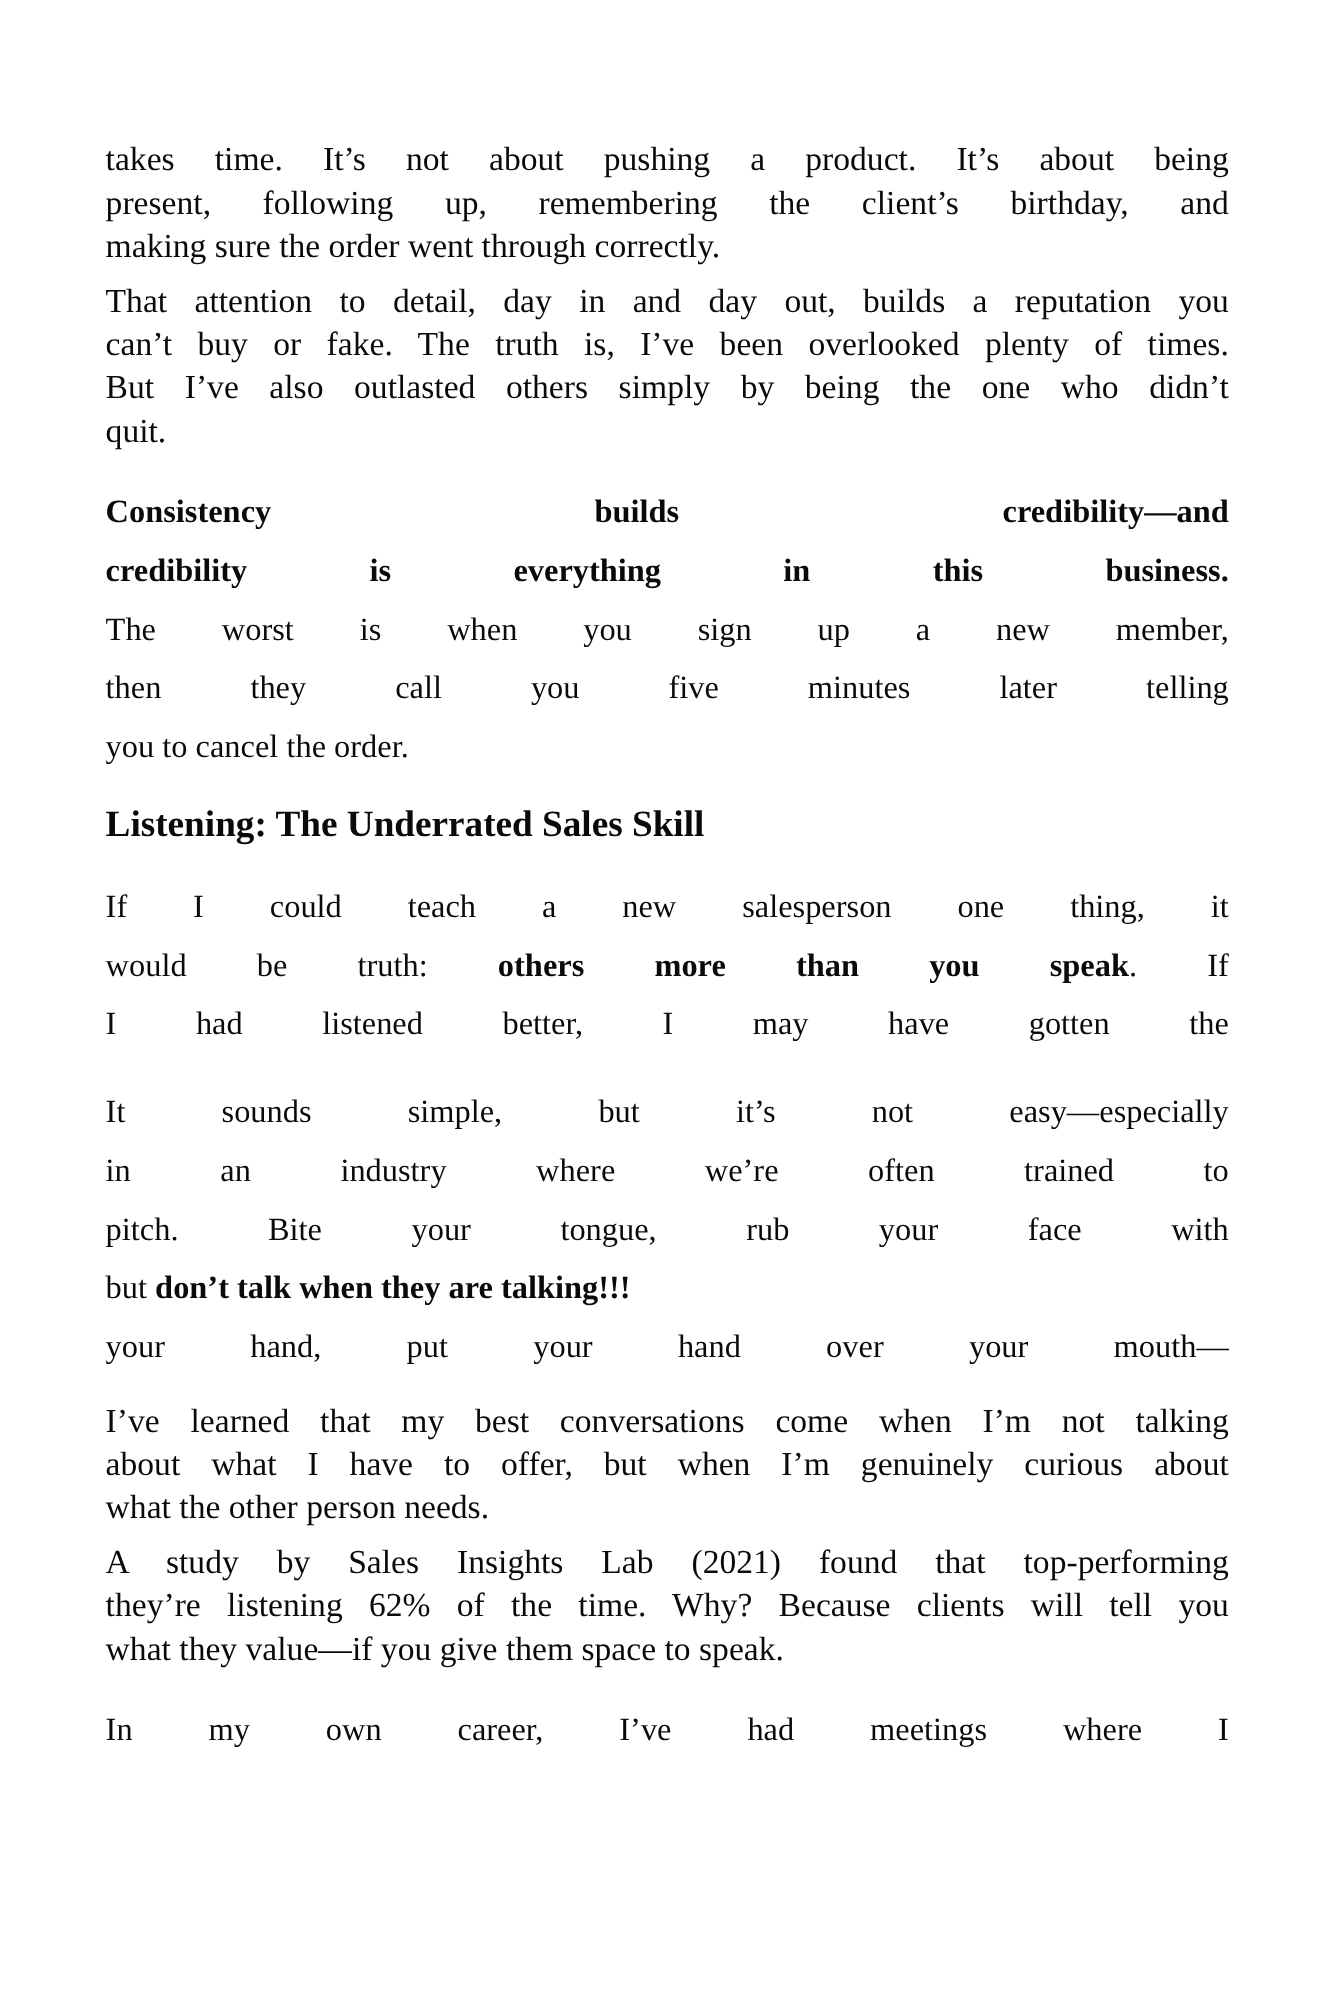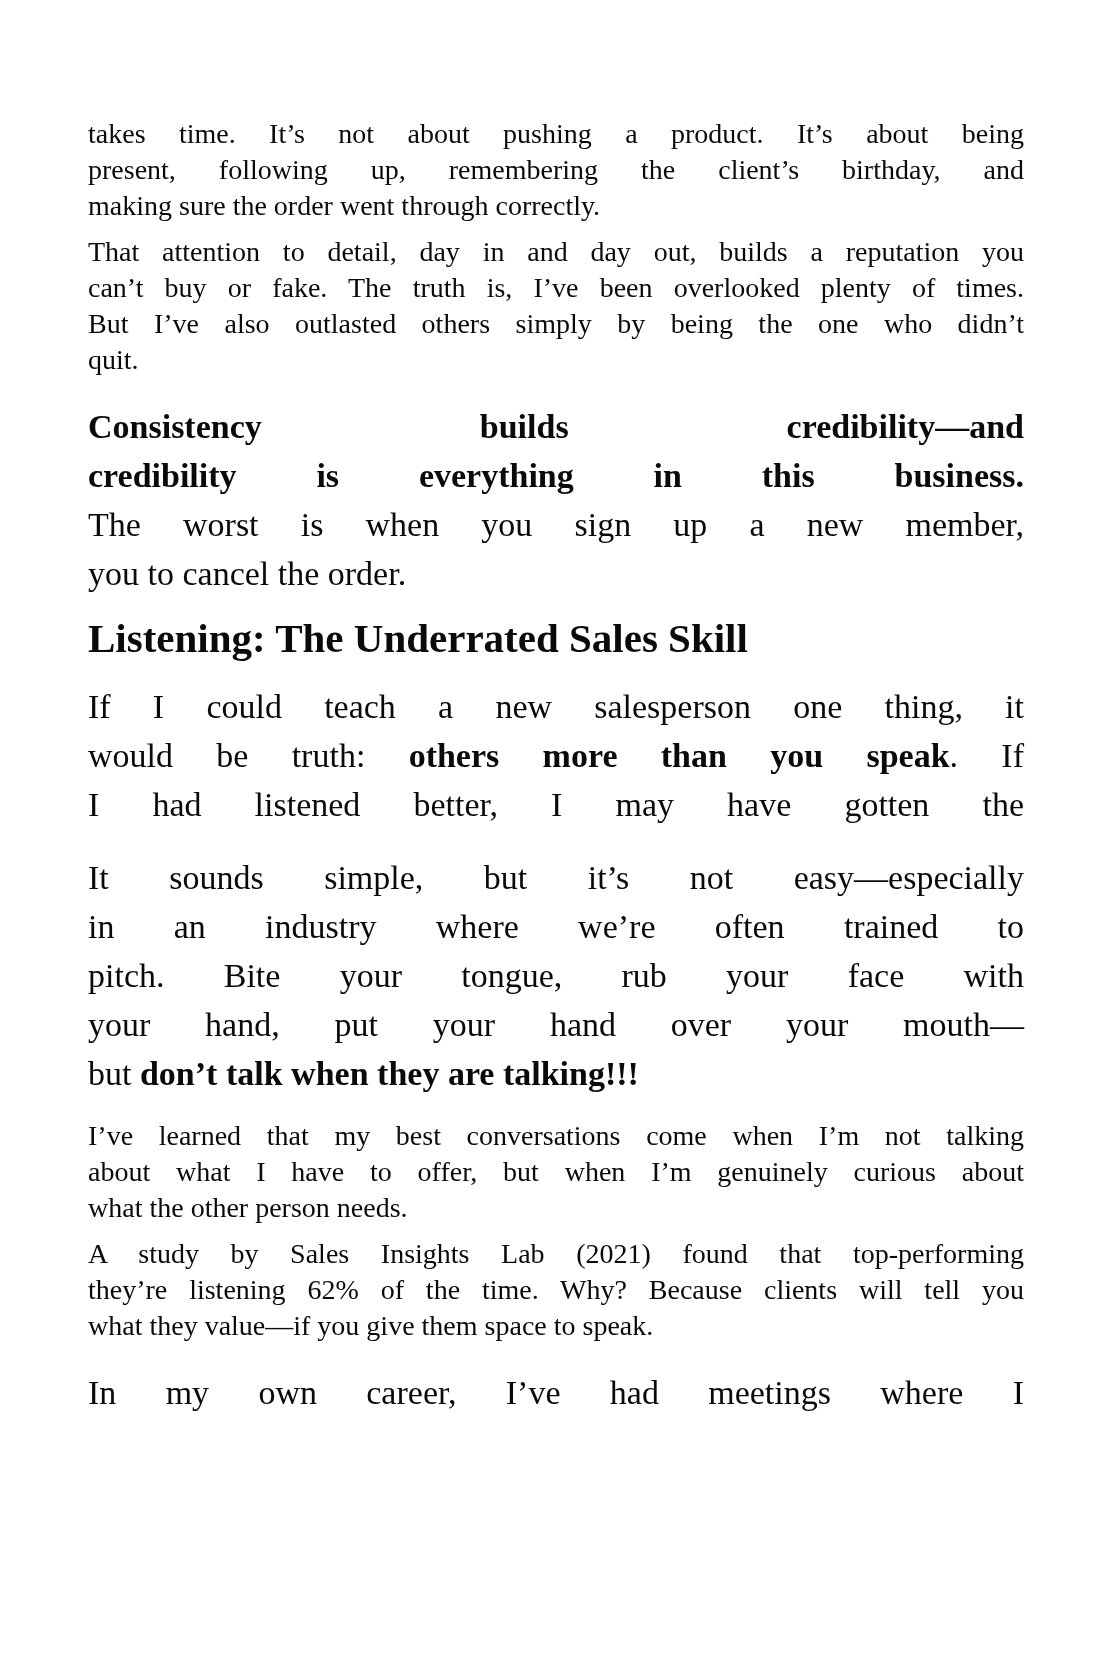--- a/index.html
+++ b/index.html
@@ -11,23 +11,23 @@
     background: #ffffff;
     box-sizing: border-box;
     padding: 116px 88px 0 88px;
     overflow: hidden;
     color: #0a0a0a;
     font-family: "Liberation Serif", "DejaVu Serif", serif;
     -webkit-font-smoothing: antialiased;
   }
   .block { margin: 0; }
   .para.small { font-size: 28px; line-height: 36px; margin: 0 0 10px 0; }
-  .para.big   { font-size: 34px; line-height: 49px; margin: 24px 0 20px 0; }
+  .para.big   { font-size: 27px; line-height: 49px; margin: 24px 0 20px 0; }
   .heading {
-    font-size: 41px;
+    font-size: 31px;
     line-height: 40px;
     font-weight: bold;
     margin: 8px 0 22px 0;
     text-align: left;
   }
   .line {
     text-align: justify;
     text-align-last: justify;
     text-justify: inter-word;
     white-space: normal;
@@ -48,34 +48,35 @@
       <div class="block para small">
         <div class="line"><span>That attention to detail, day in and day out, builds a reputation you</span></div>
         <div class="line"><span>can’t buy or fake. The truth is, I’ve been overlooked plenty of times.</span></div>
         <div class="line"><span>But I’ve also outlasted others simply by being the one who didn’t</span></div>
         <div class="line flush"><span>quit.</span></div>
       </div>
       <div class="block para big">
         <div class="line"><span class="b">Consistency builds credibility—and</span></div>
         <div class="line"><span class="b">credibility is everything in this business.</span></div>
         <div class="line"><span>The worst is when you sign up a new member,</span></div>
+        <div class="line"><span>then they call you five minutes later telling</span></div>
         <div class="line flush"><span>you to cancel the order.</span></div>
       </div>
       <h2 class="block heading">Listening: The Underrated Sales Skill</h2>
       <div class="block para big">
         <div class="line"><span>If I could teach a new salesperson one thing, it</span></div>
         <div class="line"><span>would be truth: </span><span class="b">others more than you speak</span><span>. If</span></div>
         <div class="line"><span>I had listened better, I may have gotten the</span></div>
       </div>
       <div class="block para big">
         <div class="line"><span>It sounds simple, but it’s not easy—especially</span></div>
         <div class="line"><span>in an industry where we’re often trained to</span></div>
         <div class="line"><span>pitch. Bite your tongue, rub your face with</span></div>
+        <div class="line flush"><span>but </span><span class="b">don’t talk when they are talking!!!</span></div>
         <div class="line"><span>your hand, put your hand over your mouth—</span></div>
-        <div class="line flush"><span>but </span><span class="b">don’t talk when they are talking!!!</span></div>
       </div>
       <div class="block para small">
         <div class="line"><span>I’ve learned that my best conversations come when I’m not talking</span></div>
         <div class="line"><span>about what I have to offer, but when I’m genuinely curious about</span></div>
         <div class="line flush"><span>what the other person needs.</span></div>
       </div>
       <div class="block para small">
         <div class="line"><span>A study by Sales Insights Lab (2021) found that top-performing</span></div>
         <div class="line"><span>they’re listening 62% of the time. Why? Because clients will tell you</span></div>
         <div class="line flush"><span>what they value—if you give them space to speak.</span></div>

